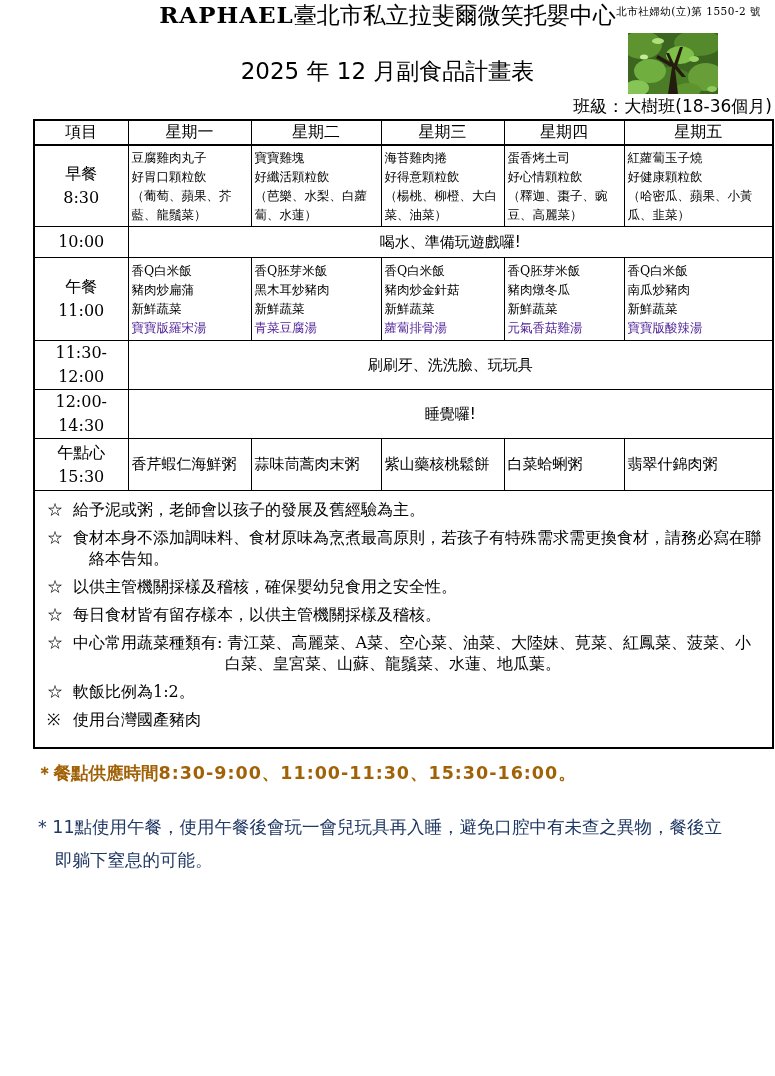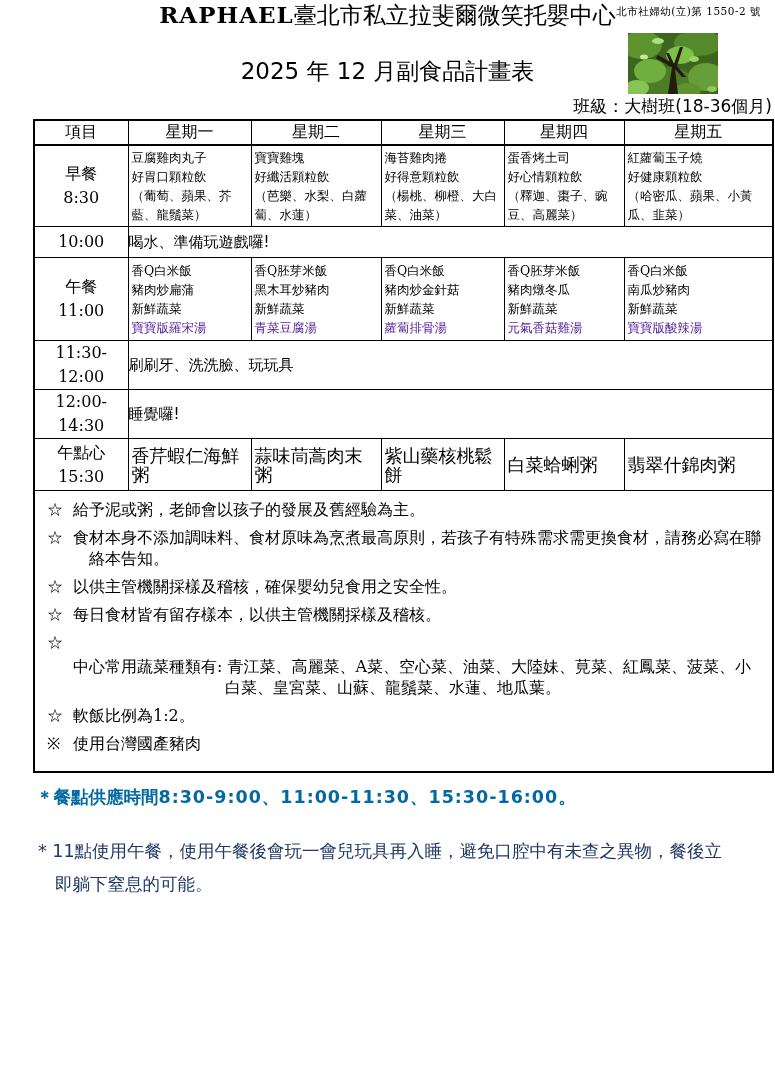--- a/index.html
+++ b/index.html
@@ -55,45 +55,45 @@
   }
   td.rowlabel {
     text-align:center; font-size:16px; line-height:24px;
     font-family:"DejaVu Serif","Liberation Serif",serif;
   }
   td.menu-cell {
     font-size:12.5px; line-height:19px;
     padding:2px 3px;
   }
   td.activity-cell {
-    text-align:left; font-size:15px;
+    text-align:center; font-size:15px;
     font-family:"DejaVu Sans","Liberation Sans",sans-serif;
     margin-top:21px;
   }
   tr.r-breakfast td { height:78px; }
   tr.r-act1 td { height:31px; }
   tr.r-lunch td { height:83px; }
   tr.r-act2 td { height:33px; }
   tr.r-act3 td { height:32px; }
   tr.r-snack td { height:52px; }
-  td.snack-cell { font-size:18px;margin-top:24px; }
+  td.snack-cell { font-size:15px;margin-top:24px; }
   .soup { color:#4c1d95; font-weight:normal; }
   td.notes-cell { padding:8px 10px 10px 8px; height:204px; vertical-align:top; }
   .note-item {
     display:flex; align-items:flex-start;
     font-size:16px; line-height:21px;
     margin-bottom:7px;
   }
   .note-bullet { width:30px; flex:0 0 30px; text-align:left; padding-left:4px; }
   .note-text { flex:1; }
-  .note-hang .note-text { padding-left:152px; text-indent:-152px;margin-top:24px; }
+  .note-hang .note-text { padding-left:152px; text-indent:-152px; }
   .note-indent2 .note-text { padding-left:16px; text-indent:-16px; }
   .supply-line {
     margin:12px 0 0 36px;
-    font-size:17.5px; font-weight:bold; color:#0369a1;
+    font-size:17.5px; font-weight:bold; color:#a16207;
     font-family:"DejaVu Sans","Liberation Sans",sans-serif;
   }
   .supply-times { letter-spacing:1px; }
   .safety-note {
     margin:26px 0 0 38px; width:688px;
     font-size:17.5px; line-height:33px;
     color:#1f3864;
     font-family:"DejaVu Sans","Liberation Sans",sans-serif;
     padding-left:17px; text-indent:-17px;
   }

